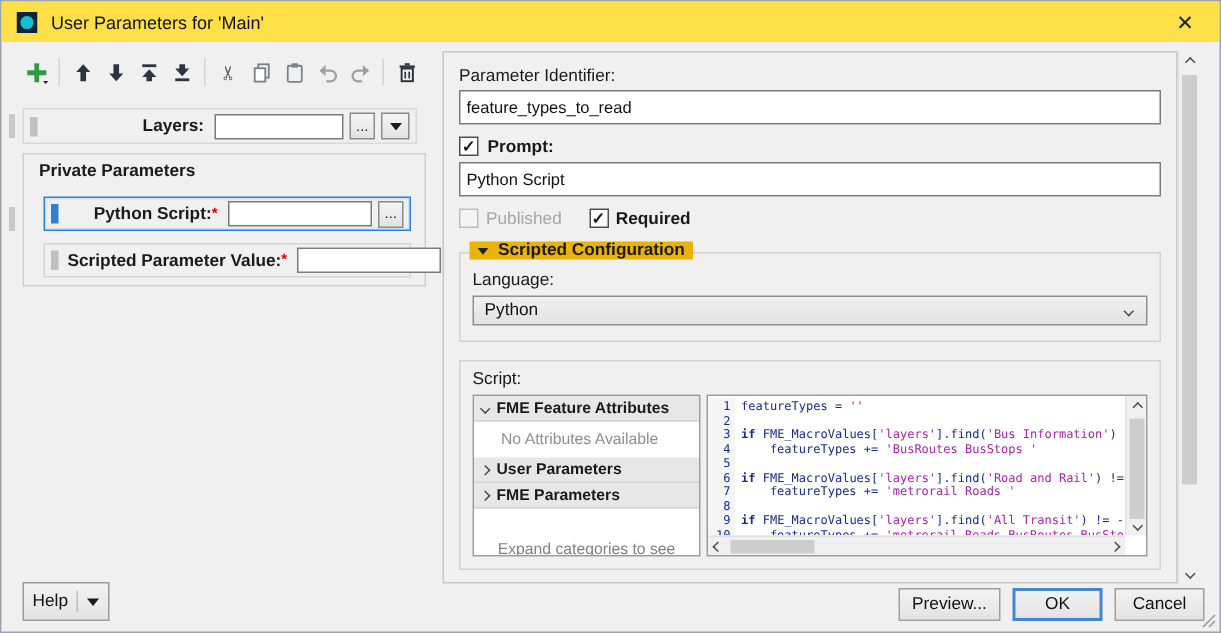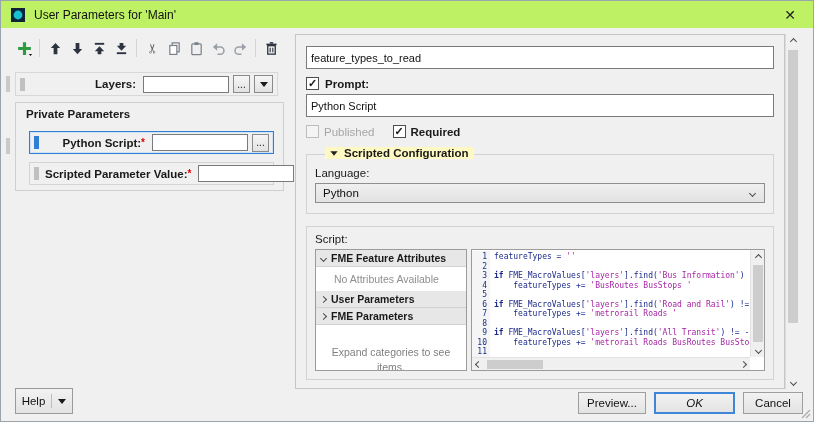--- a/index.html
+++ b/index.html
@@ -2,21 +2,21 @@
 <html><head>
 <meta charset="utf-8">
 <style>
   * { box-sizing: border-box; margin: 0; padding: 0; }
   html,body { width:814px; height:422px; }
   body { font-family: "Liberation Sans", sans-serif; background:#e8e8e8; }
   .dialog { position:relative; width:814px; height:422px; background:#f0f0f0;
             border:1px solid #9aa4ad; overflow:hidden; }
 
   
-  .titlebar { position:absolute; left:0; top:0; right:0; height:27px; background:#bef264;
+  .titlebar { position:absolute; left:0; top:0; right:0; height:27px; background:#fde047;
               display:flex; align-items:center; padding:0 8px; }
   .app-icon { width:14px; height:14px; margin-left:2px; flex:0 0 auto; }
   .title-text { font-size:12px; color:#111; margin-left:9px; }
   .close-btn { margin-left:auto; width:30px; height:22px; display:flex; align-items:center;
                justify-content:center; font-size:14px; color:#222; cursor:default; }
 
   
   .toolbar { position:absolute; left:12px; top:36px; height:22px; display:flex; align-items:center; }
   .tb-btn { width:22px; height:22px; display:flex; align-items:center; justify-content:center; }
   .tb-sep { width:1px; height:18px; background:#d4d4d4; margin:0 4px; }
@@ -53,21 +53,21 @@
   .p-label.b { font-weight:700; }
   .wide-input { width:100%; height:23px; background:#fff; border:1px solid #7a7a7a;
                 font-size:11px; padding:0 4px; font-family:"Liberation Sans", sans-serif; color:#111; }
   .cb-row { display:flex; align-items:center; gap:6px; }
   .checkbox { width:13px; height:13px; background:#fff; border:1px solid #4d4d4d; display:flex;
               align-items:center; justify-content:center; font-size:11px; font-weight:700; color:#1a1a1a; flex:0 0 auto; }
   .checkbox.disabled { border-color:#bdbdbd; background:#f4f4f4; }
   .lbl-disabled { color:#a6a6a6; font-weight:400; }
 
   .cfg-group { position:relative; border:1px solid #d2d2d2; margin-top:16px; padding:12px 8px 10px; }
-  .cfg-legend { position:absolute; top:-8px; left:18px; background:#fef9c3; padding:0 5px;
+  .cfg-legend { position:absolute; top:-8px; left:6px; background:#eab308; padding:0 5px;
                 display:flex; align-items:center; gap:6px;text-align:right; }
   .cfg-legend .tri-down { border-top-color:#222; transform:scale(.9); }
   .combo { margin-top:4px; height:20px; background:linear-gradient(#f0f0f0,#e2e2e2);
            border:1px solid #8f8f8f; display:flex; align-items:center; padding:0 7px;
            font-size:11.5px; color:#111; position:relative; }
   .combo .cv { position:absolute; right:9px; top:7px; }
 
   .script-group { border:1px solid #d2d2d2; margin-top:12px; padding:6px 8px 8px;
                   flex:1; display:flex; flex-direction:column; min-height:0; }
   .script-panels { display:flex; gap:4px; flex:1; margin-top:4px; min-height:0; }
@@ -227,20 +227,21 @@
     <div class="param-row" style="top:59px;">
       <span class="grip"></span>
       <span class="row-label"><span>Scripted Parameter Value:</span><span class="req-star">*</span></span>
       <input class="mini-input" style="width: 96px;" value="">
       <div class="sm-btn" style="width:17px; margin-left:4px;">...</div>
     </div>
   </div>
 
   <div class="right-panel">
     <div class="panel-body">
+      <div class="p-label" style="margin-top:2px;">Parameter Identifier:</div>
       <input class="wide-input" style="margin-top: 3px;" value="feature_types_to_read">
 
       <div class="cb-row" style="margin-top:8px;">
         <span class="checkbox">✓</span>
         <span class="p-label b">Prompt:</span>
       </div>
       <input class="wide-input" style="margin-top: 4px;" value="Python Script">
 
       <div class="cb-row" style="margin-top:8px; gap:5px;">
         <span class="checkbox disabled"></span>
@@ -338,21 +339,21 @@
   </div>
 
   <div class="footer">
     <div class="help-btn">
       <span>Help</span>
       <span class="help-div"></span>
       <span class="tri-down"></span>
     </div>
     <div class="btn-row">
       <div class="btn" style="width:68px;">Preview...</div>
-      <div class="btn default" style="width:81px;font-style:italic;">OK</div>
+      <div class="btn default" style="width:60px;">OK</div>
       <div class="btn" style="width:60px;">Cancel</div>
     </div>
     <svg class="resize-grip" width="10" height="10" viewBox="0 0 10 10">
       <path d="M9 1L1 9M9 5L5 9M9 9h0" stroke="#ababab" stroke-width="1.2" fill="none"></path>
     </svg>
   </div>
 
 </div>
 
 </body></html>

